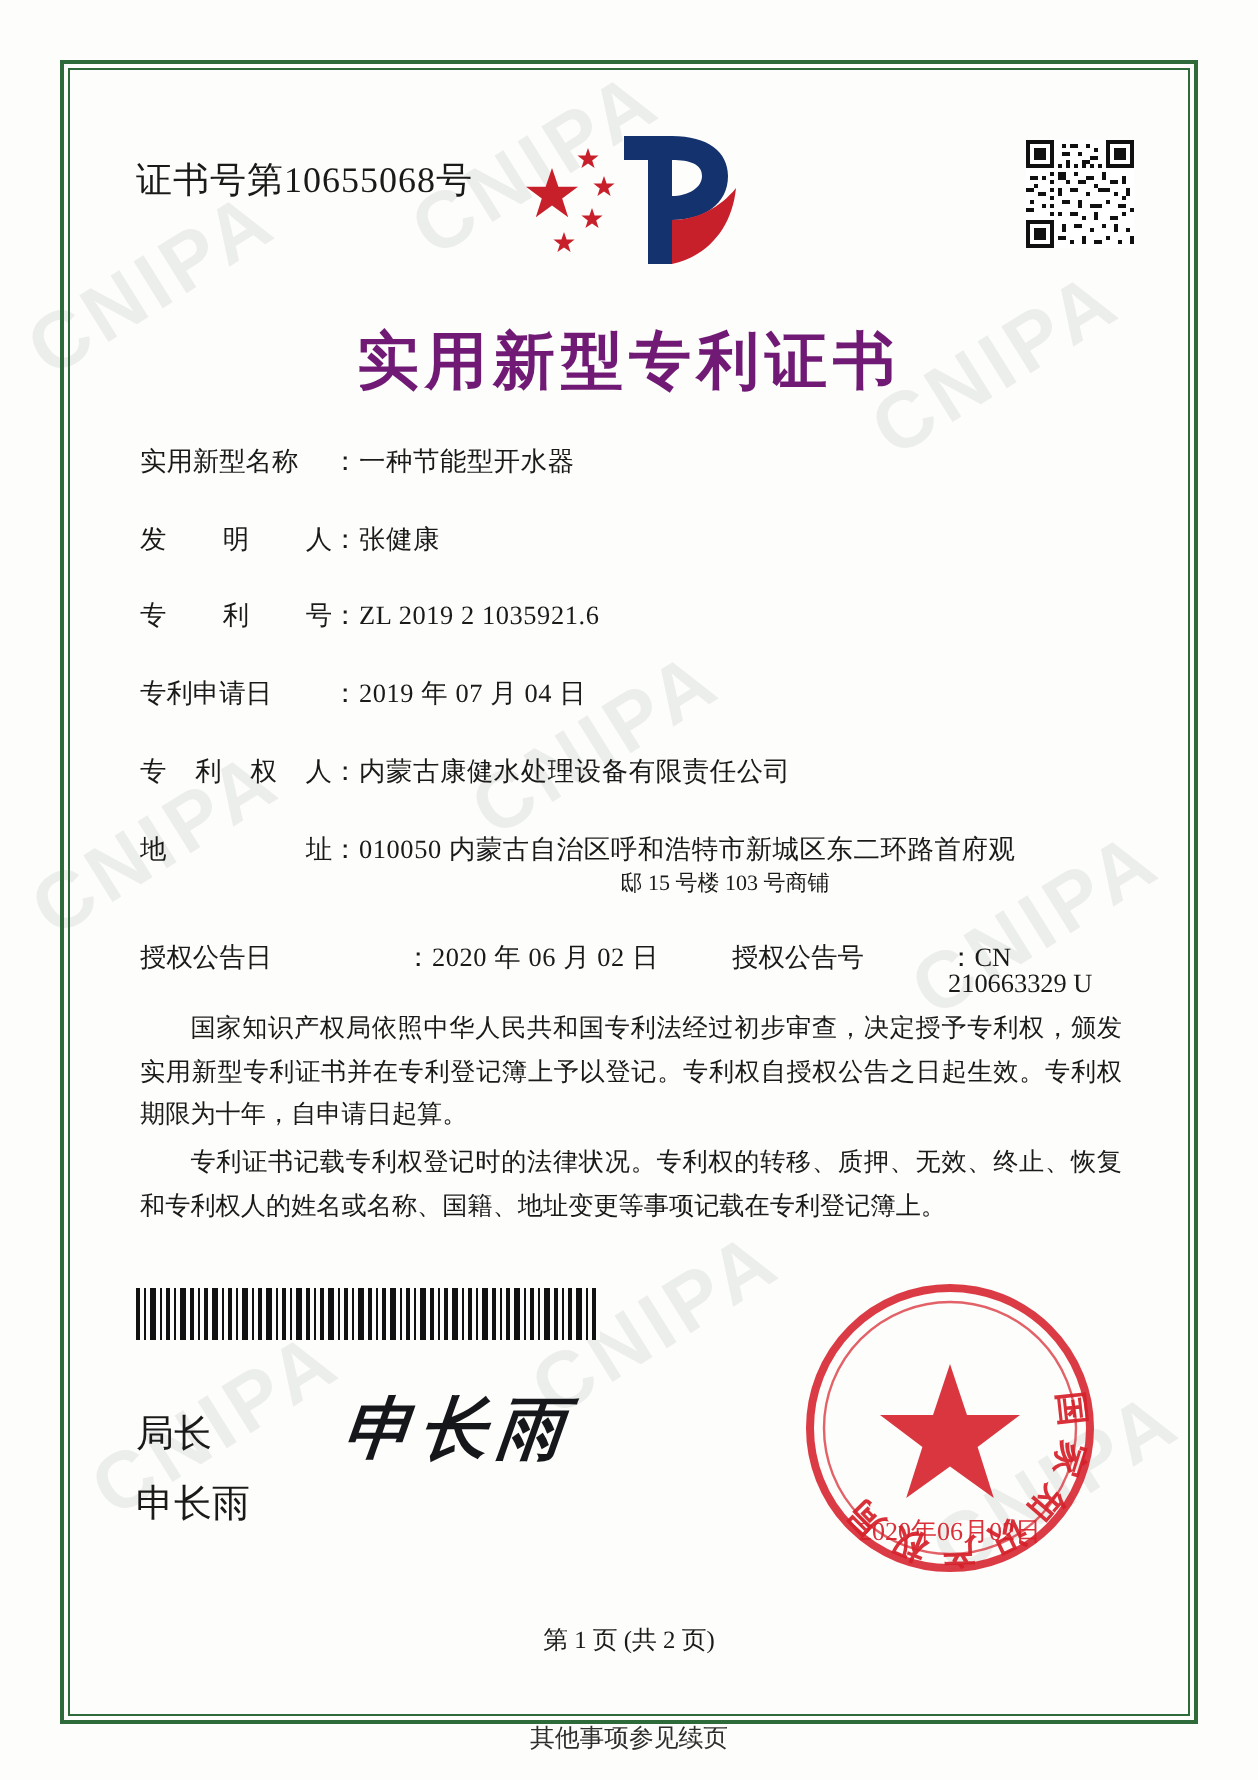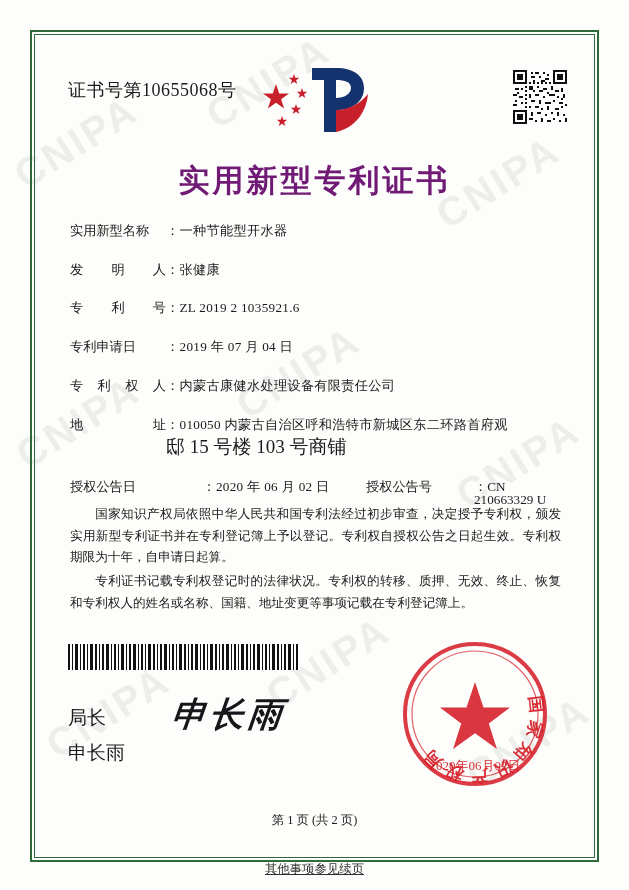--- a/index.html
+++ b/index.html
@@ -147,21 +147,22 @@
     white-space: nowrap;
   }
   .fvalue {
     flex: 1;
     letter-spacing: 0.3px;
   }
   .fvalue2 {
     margin-left: 96px;
     margin-top: -16px;
     margin-bottom: 25px;
-    font-size: 19px;
+    font-size: 11px;
+    text-align: center;
   }
   .frow.dual .fvalue { flex: 0 0 200px; text-align: center; }
   .dual-right { display: flex; align-items: baseline; }
   .dual-right .dlabel {
     width: 108px;
     flex: 0 0 108px;
     display: flex;
     justify-content: space-between;
     white-space: nowrap;
   }
@@ -228,21 +229,20 @@
   }
 
   .footnote {
     position: absolute;
     left: 0;
     right: 0;
     bottom: -32px;
     text-align: center;
     font-size: 12.4px;
     color: #2e2e2e;
-    text-decoration: underline;
   }
 </style>
 </head>
 <body>
 
 <div class="page">
 
   <div class="wm w1">CNIPA</div>
   <div class="wm w2">CNIPA</div>
   <div class="wm w3">CNIPA</div>

